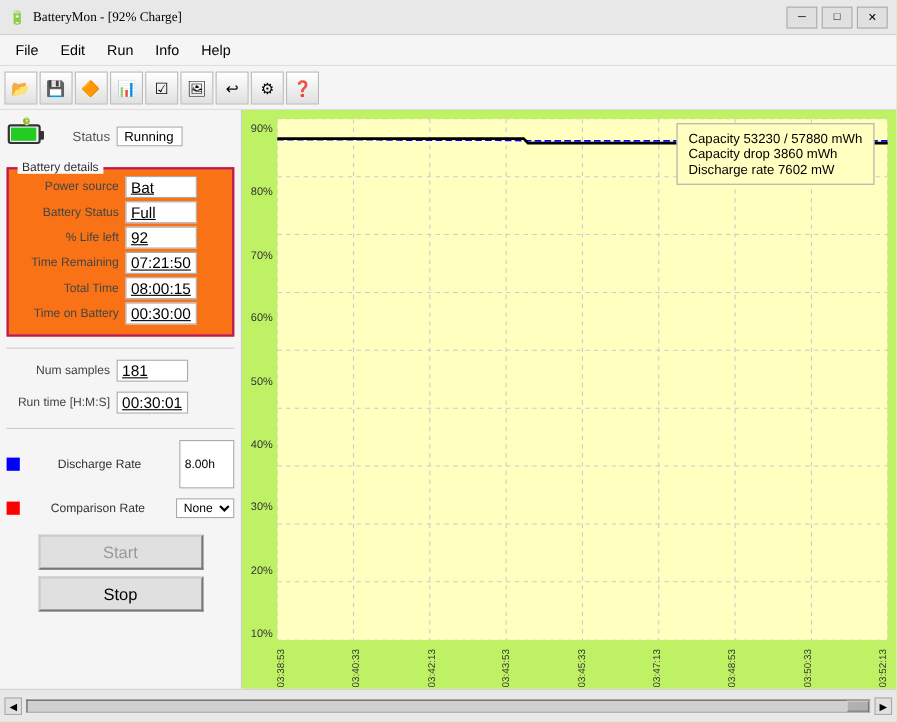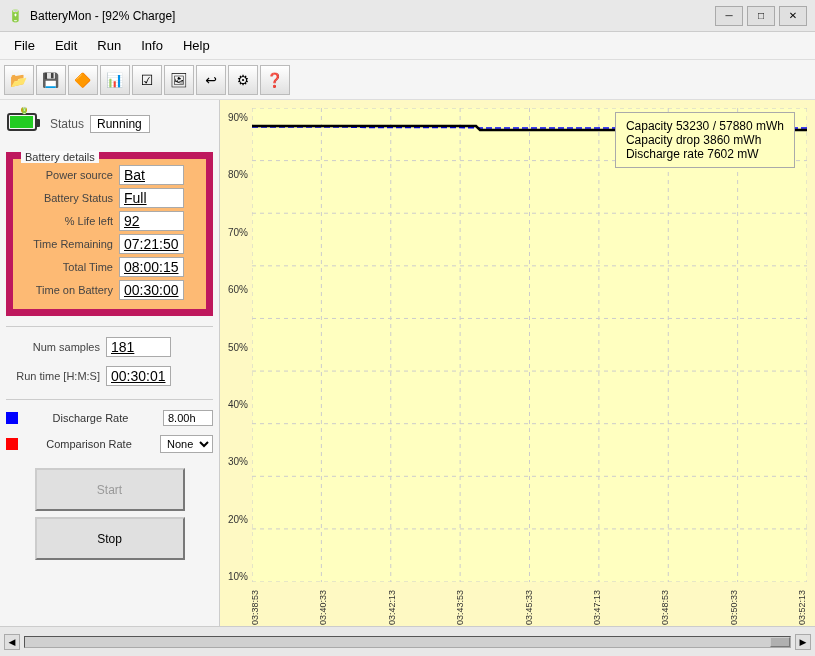--- a/index.html
+++ b/index.html
@@ -27,20 +27,21 @@
       height: 16px;
       margin-right: 6px;
       display: inline-flex;
       align-items: center;
       justify-content: center;
     }
     .titlebar-title {
       flex: 1;
       font-size: 12px;
       font-weight: normal;
+      font-family: Liberation Serif, serif;
     }
     .titlebar-controls {
       display: flex;
       gap: 4px;
     }
     .titlebar-btn {
       width: 28px;
       height: 20px;
       border: 1px solid #aaa;
       background: #e0e0e0;
@@ -100,45 +101,45 @@
       background: #f5f5f5;
       border-right: 1px solid #ccc;
       padding: 6px;
       display: flex;
       flex-direction: column;
       gap: 6px;
     }
 
     .status-row {
       display: flex;
-      gap: 8px;
+      gap: 24px;
       margin-bottom: 4px;
     }
     .battery-icon {
       width: 36px;
       height: 36px;
     }
     .status-label-row {
       display: flex;
       align-items: center;
       gap: 6px;
     }
     .status-label { color: #555; }
     .status-value {
       background: white;
       border: 1px solid #aaa;
       padding: 1px 6px;
       min-width: 60px;
     }
 
     .group-box {
-      border: 7px solid #be185d;
+      border: 2px solid #be185d;
       padding: 6px;
       position: relative;
-      background: #fdba74;
+      background: #f97316;
     }
     .group-box-title {
       position: absolute;
       top: -8px;
       left: 8px;
       background: #f9f9f9;
       padding: 0 4px;
       font-size: 11px;
       color: #333;
     }
@@ -185,52 +186,52 @@
     .red-square {
       width: 12px;
       height: 12px;
       background: red;
       flex-shrink: 0;
     }
     .discharge-label { font-size: 11px; color: #333; }
     .discharge-value {
       background: white;
       border: 1px solid #aaa;
-      padding: 1px 4px;
+      padding: 15px 4px;
       font-size: 11px;
       min-width: 50px;
     }
     .comparison-select {
       border: 1px solid #aaa;
       background: white;
       font-size: 11px;
       padding: 1px 2px;
     }
 
     .button-row {
       display: flex;
       flex-direction: column;
       gap: 6px;
       margin-top: 6px;
     }
     .btn {
       width: 150px;
-      height: 43px;
+      height: 32px;
       border: 2px outset #ccc;
       background: #e0e0e0;
       cursor: pointer;
-      font-size: 12px;
+      font-size: 15px;
       align-self: center;
     }
     .btn:disabled { color: #999; cursor: default; }
 
     
     .chart-area {
       flex: 1;
-      background: #fef9c3;
+      background: #bef264;
       position: relative;
       overflow: hidden;
       padding: 8px 4px 4px 4px;
     }
 
     .y-labels {
       position: absolute;
       top: 8px;
       left: 0;
       bottom: 40px;

